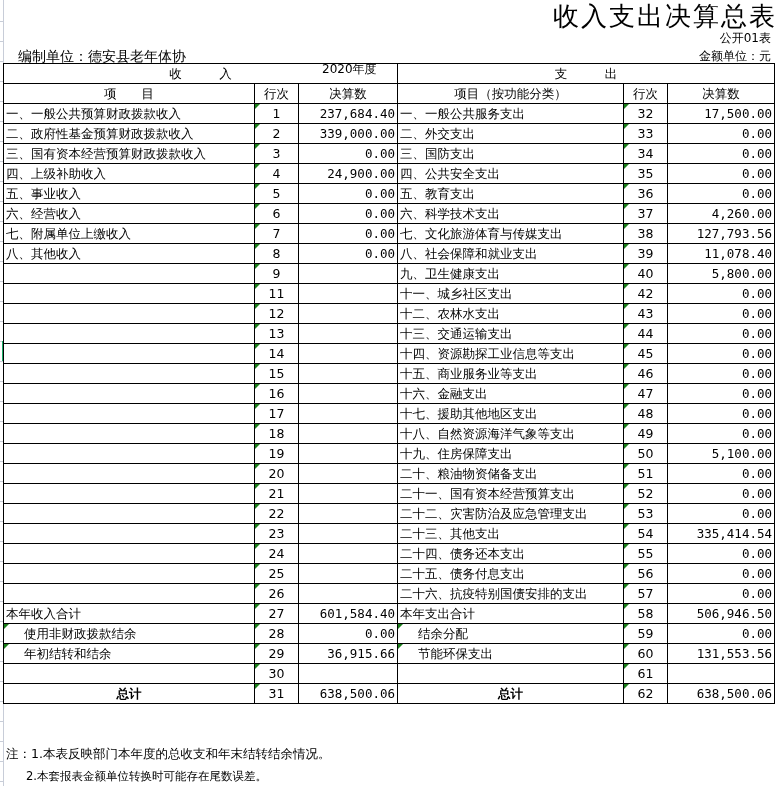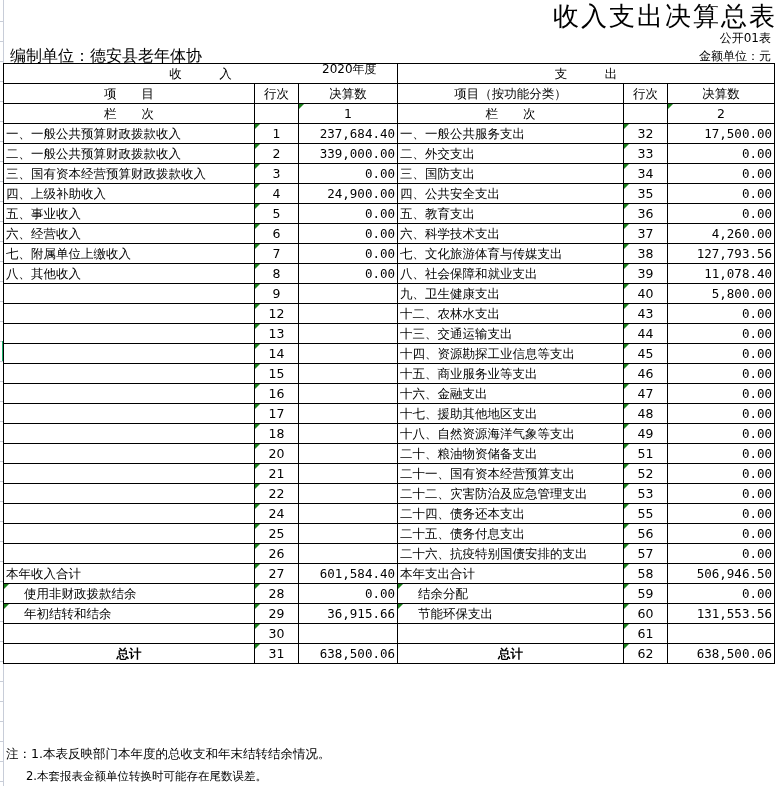--- a/index.html
+++ b/index.html
@@ -2,21 +2,21 @@
 <html><head>
 <meta charset="utf-8">
 <style>
   html,body{margin:0;padding:0;background:#fff;}
   body{width:777px;height:786px;position:relative;overflow:hidden;font-family:"DejaVu Sans","Liberation Sans",sans-serif;color:#000;}
   .gutter{position:absolute;left:0;top:0;width:3px;height:786px;border-right:1px solid #c8cdd8;background:#fff;}
   .gutter i{position:absolute;left:0;width:3px;height:1px;background:#c8cdd8;}
   .sel-mark{position:absolute;left:2px;top:341px;width:2px;height:20px;background:#1fae6a;}
   .title{position:absolute;left:0;width:777px;top:0;height:32px;text-align:right;font-family:"DejaVu Serif","Liberation Serif",serif;font-size:26px;letter-spacing:2px;line-height:32px;}
   .topright{position:absolute;right:6px;font-size:12px;line-height:14px;}
-  .meta-left{position:absolute;left:10px;top:49px;font-size:16px;line-height:14px;}
+  .meta-left{position:absolute;left:18px;top:49px;font-size:14px;line-height:14px;}
   .meta-mid{position:absolute;left:322px;top:62px;font-size:12px;line-height:14px;}
   table.grid{position:absolute;left:3px;top:63px;border-collapse:collapse;table-layout:fixed;font-size:12.5px;}
   table.grid td{border:1px solid #000;height:19px;padding:0 2px;white-space:nowrap;overflow:hidden;line-height:19px;position:relative;}
   .c{text-align:center;}
   .r{text-align:right;font-family:"DejaVu Sans Mono","Liberation Mono",monospace;font-size:12.5px;}
   .ind{padding-left:20px !important;}
   .b{font-weight:bold;}
   .tri::before{content:"";position:absolute;left:0;top:0;border-top:5px solid #1a7f1a;border-right:5px solid transparent;}
   .note{position:absolute;left:6px;font-size:12.5px;line-height:16px;}
 </style>
@@ -87,38 +87,30 @@
       <td colspan="3" class="c">支　　　出</td>
     </tr>
     <tr>
       <td class="c">项　　目</td>
       <td class="c">行次</td>
       <td class="c">决算数</td>
       <td class="c">项目（按功能分类）</td>
       <td class="c">行次</td>
       <td class="c">决算数</td>
     </tr>
-    <tr>
-      <td class="c">栏　　次</td>
-      <td></td>
-      <td class="c tri">1</td>
-      <td class="c">栏　　次</td>
-      <td></td>
-      <td class="c tri">2</td>
-    </tr>
   <tr>
         <td class="">一、一般公共预算财政拨款收入</td>
         <td class="c tri">1</td>
         <td class="r">237,684.40</td>
         <td class="">一、一般公共服务支出</td>
         <td class="c tri">32</td>
         <td class="r">17,500.00</td>
       </tr>
       <tr>
-        <td class="">二、一般公共预算财政拨款收入</td>
+        <td class="">二、政府性基金预算财政拨款收入</td>
         <td class="c tri">2</td>
         <td class="r">339,000.00</td>
         <td class="">二、外交支出</td>
         <td class="c tri">33</td>
         <td class="r">0.00</td>
       </tr>
       <tr>
         <td class="">三、国有资本经营预算财政拨款收入</td>
         <td class="c tri">3</td>
         <td class="r">0.00</td>
@@ -169,20 +161,28 @@
       <tr>
         <td class=""></td>
         <td class="c tri">9</td>
         <td class="r"></td>
         <td class="">九、卫生健康支出</td>
         <td class="c tri">40</td>
         <td class="r">5,800.00</td>
       </tr>
       <tr>
         <td class=""></td>
+        <td class="c tri">11</td>
+        <td class="r"></td>
+        <td class="">十一、城乡社区支出</td>
+        <td class="c tri">42</td>
+        <td class="r">0.00</td>
+      </tr>
+      <tr>
+        <td class=""></td>
         <td class="c tri">12</td>
         <td class="r"></td>
         <td class="">十二、农林水支出</td>
         <td class="c tri">43</td>
         <td class="r">0.00</td>
       </tr>
       <tr>
         <td class=""></td>
         <td class="c tri">13</td>
         <td class="r"></td>
@@ -225,20 +225,28 @@
       <tr>
         <td class=""></td>
         <td class="c tri">18</td>
         <td class="r"></td>
         <td class="">十八、自然资源海洋气象等支出</td>
         <td class="c tri">49</td>
         <td class="r">0.00</td>
       </tr>
       <tr>
         <td class=""></td>
+        <td class="c tri">19</td>
+        <td class="r"></td>
+        <td class="">十九、住房保障支出</td>
+        <td class="c tri">50</td>
+        <td class="r">5,100.00</td>
+      </tr>
+      <tr>
+        <td class=""></td>
         <td class="c tri">20</td>
         <td class="r"></td>
         <td class="">二十、粮油物资储备支出</td>
         <td class="c tri">51</td>
         <td class="r">0.00</td>
       </tr>
       <tr>
         <td class=""></td>
         <td class="c tri">21</td>
         <td class="r"></td>
@@ -246,20 +254,28 @@
         <td class="c tri">52</td>
         <td class="r">0.00</td>
       </tr>
       <tr>
         <td class=""></td>
         <td class="c tri">22</td>
         <td class="r"></td>
         <td class="">二十二、灾害防治及应急管理支出</td>
         <td class="c tri">53</td>
         <td class="r">0.00</td>
+      </tr>
+      <tr>
+        <td class=""></td>
+        <td class="c tri">23</td>
+        <td class="r"></td>
+        <td class="">二十三、其他支出</td>
+        <td class="c tri">54</td>
+        <td class="r">335,414.54</td>
       </tr>
       <tr>
         <td class=""></td>
         <td class="c tri">24</td>
         <td class="r"></td>
         <td class="">二十四、债务还本支出</td>
         <td class="c tri">55</td>
         <td class="r">0.00</td>
       </tr>
       <tr>

